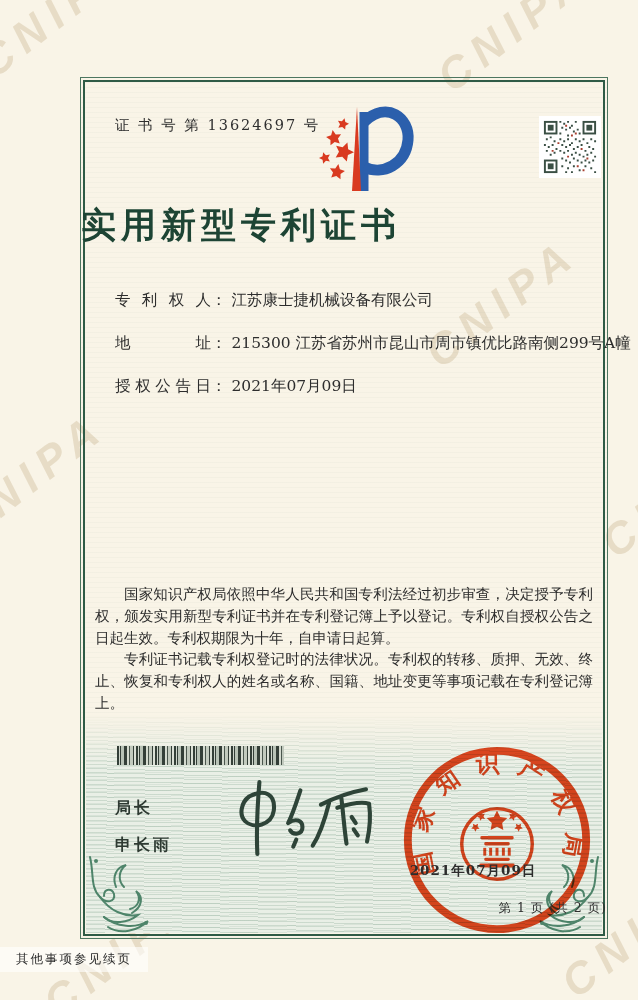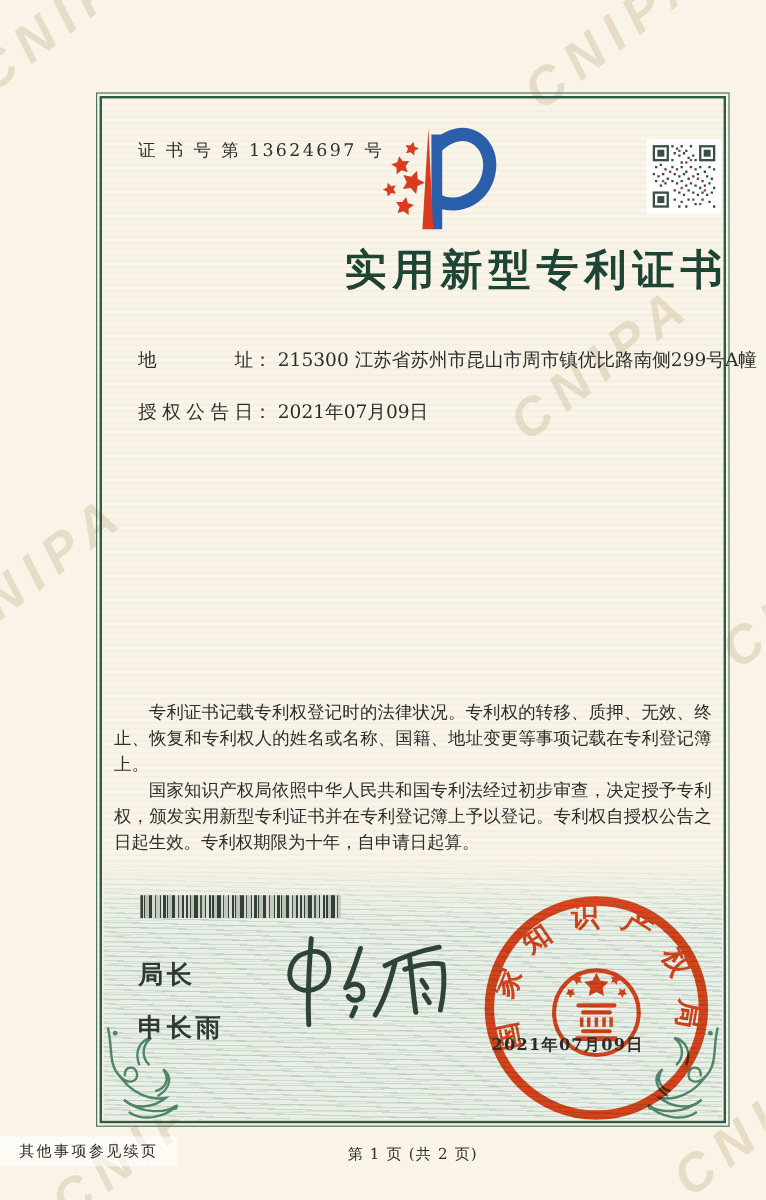--- a/index.html
+++ b/index.html
@@ -43,21 +43,21 @@
   .corner.right{right:0;transform:scaleX(-1);}
   
   .cert-no{
     position:absolute;left:34px;top:38px;
     font-size:14.5px;color:#2e2e2e;letter-spacing:2px;
   }
   .logo{position:absolute;left:226px;top:16px;}
   .qr{position:absolute;left:458px;top:38px;background:#fff;padding:3px;}
   .title{
     position:absolute;left:0;right:0;top:124px;margin:0;
-    text-align:right;font-size:35px;font-weight:bold;
+    text-align:left;font-size:35px;font-weight:bold;
     color:#1d4434;letter-spacing:5px;
   }
   
   .fields{position:absolute;left:34px;top:212px;width:478px;font-size:15.5px;color:#2d2d2d;}
   .frow{line-height:21px;margin-bottom:22px;white-space:nowrap;}
   .flabel{display:inline-block;width:96px;text-align:justify;text-align-last:justify;vertical-align:bottom;}
   .grant-row{display:flex;gap:48px;}
   .grant-left{width:259px;}
   
   .paras{
@@ -70,30 +70,30 @@
   .barcode{
     position:absolute;left:36px;top:668px;width:167px;height:19px;
     background-color:#e4e9e0;
     background-image:repeating-linear-gradient(90deg,
       #343f38 0 2px, #cfd6cc 2px 3px, #343f38 3px 4px, #b8c2b6 4px 7px,
       #343f38 7px 10px, #d4dacf 10px 12px, #4a564d 12px 13px, #c2cabe 13px 16px,
       #343f38 16px 17px, #dbe0d6 17px 19px);
   }
   .signer{position:absolute;left:34px;top:720px;
     font-family:"Liberation Sans","DejaVu Sans",sans-serif;
-    font-size:21px;font-weight:600;color:#2e3a32;letter-spacing:3px;}
+    font-size:16px;font-weight:600;color:#2e3a32;letter-spacing:3px;}
   .signer .t{margin-bottom:16px;}
   .signature{position:absolute;left:136px;top:698px;}
   .seal{position:absolute;left:318px;top:664px;mix-blend-mode:multiply;}
   .seal-date{
     position:absolute;left:322px;top:784px;width:140px;text-align:center;
     font-size:13.5px;font-weight:600;color:#2c2c2c;letter-spacing:1px;z-index:6;
   }
   .page-indicator{
-    position:absolute;left:0;right:0;top:876px;text-align:center;
+    position:absolute;left:0;right:0;top:822px;text-align:right;
     font-size:12.5px;color:#2e2e2e;letter-spacing:1px;
   }
   
   .footer-note-wrap{position:absolute;left:0;right:0;top:947px;text-align:left;z-index:2;}
   .footer-note{
     display:inline-block;padding:4px 16px;background:rgba(255,255,255,0.6);
     font-size:12.5px;color:#2a2a2a;letter-spacing:2px;
   }
 </style>
 </head>
@@ -168,34 +168,38 @@
         </g>
         <g fill="#a84030">
           <path d="M12 3h1v1h-1zM15 8h1v1h-1zM8 12h1v1H8zM20 15h1v1h-1zM13 19h1v1h-1zM23 20h1v1h-1zM17 7h1v1h-1zM5 16h1v1H5zM18 24h1v1h-1zM21 26h1v1h-1z"></path>
         </g>
       </svg>
 
       <h1 class="title">实用新型专利证书</h1>
 
       <div class="fields">
         <div class="frow">
+          <span class="flabel">专利权人</span><span>：</span>
+          <span>江苏康士捷机械设备有限公司</span>
+        </div>
+        <div class="frow">
           <span class="flabel">地址</span><span>：</span>
           <span>215300 江苏省苏州市昆山市周市镇优比路南侧299号A幢</span>
         </div>
         <div class="frow grant-row">
           <span class="grant-left">
             <span class="flabel">授权公告日</span><span>：</span>
             <span>2021年07月09日</span>
           </span>
         </div>
       </div>
 
       <div class="paras">
+        <p>国家知识产权局依照中华人民共和国专利法经过初步审查，决定授予专利权，颁发实用新型专利证书并在专利登记簿上予以登记。专利权自授权公告之日起生效。专利权期限为十年，自申请日起算。</p>
         <p>专利证书记载专利权登记时的法律状况。专利权的转移、质押、无效、终止、恢复和专利权人的姓名或名称、国籍、地址变更等事项记载在专利登记簿上。</p>
-        <p>国家知识产权局依照中华人民共和国专利法经过初步审查，决定授予专利权，颁发实用新型专利证书并在专利登记簿上予以登记。专利权自授权公告之日起生效。专利权期限为十年，自申请日起算。</p>
       </div>
 
       <div class="barcode"></div>
 
       <div class="signer">
         <div class="t">局长</div>
         <div>申长雨</div>
       </div>
 
       <svg class="signature" width="175" height="82" viewBox="0 0 160 80">

